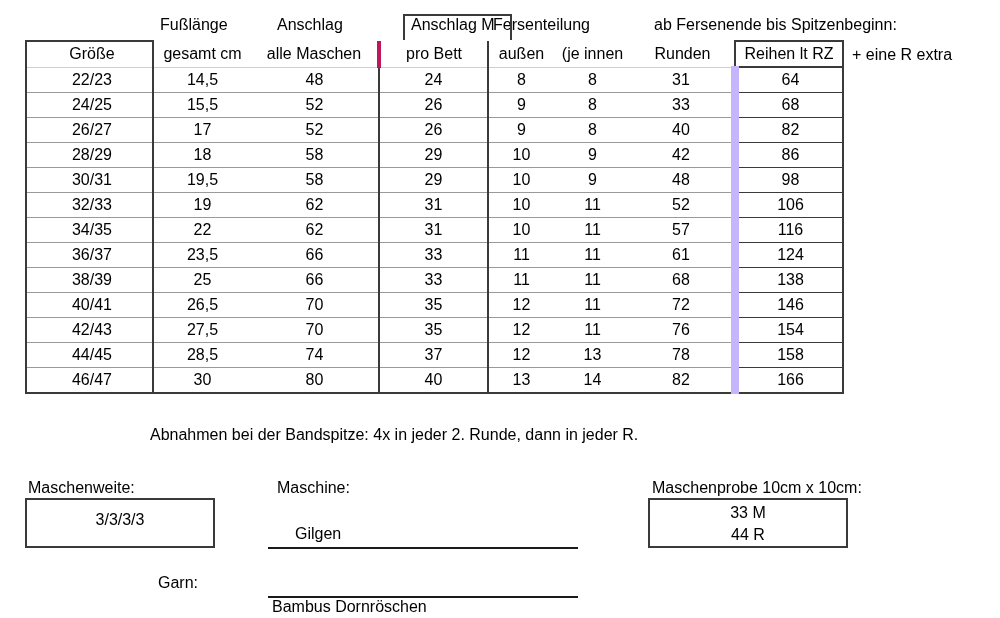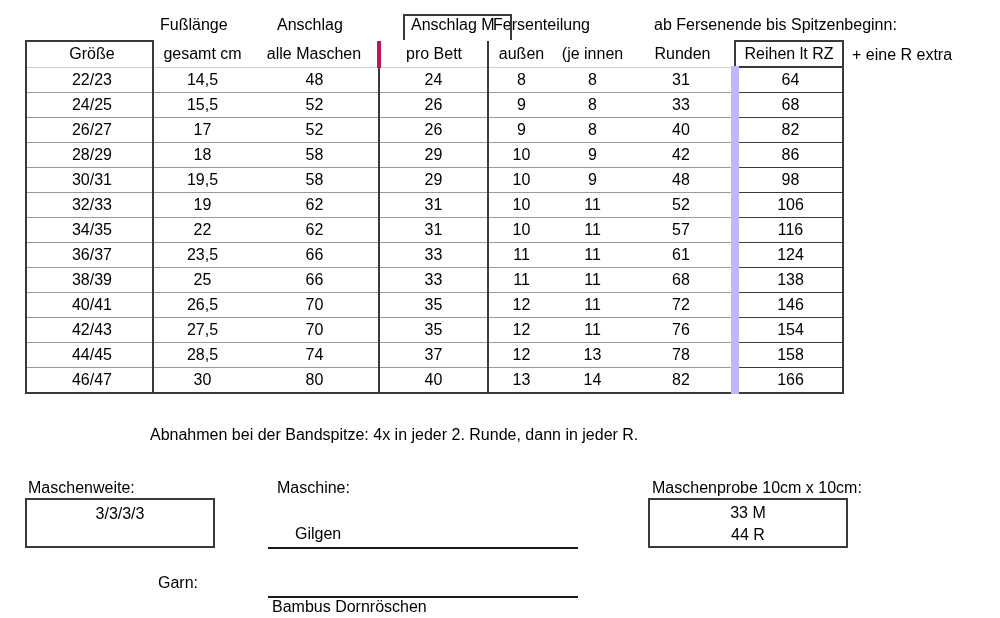--- a/index.html
+++ b/index.html
@@ -118,21 +118,21 @@
     line-height: 20px;
     white-space: nowrap;
   }
   .form-box {
     position: absolute;
     border: 2px solid #3a3a3a;
     box-sizing: border-box;
     font-size: 16px;
     text-align: center;
     line-height: 22px;
-    padding-top: 3px;
+    padding-top: 9px;
   }
   .form-rule {
     position: absolute;
     border-bottom: 2px solid #1a1a1a;
   }
   .form-value {
     position: absolute;
     font-size: 16px;
     line-height: 20px;
     white-space: nowrap;

